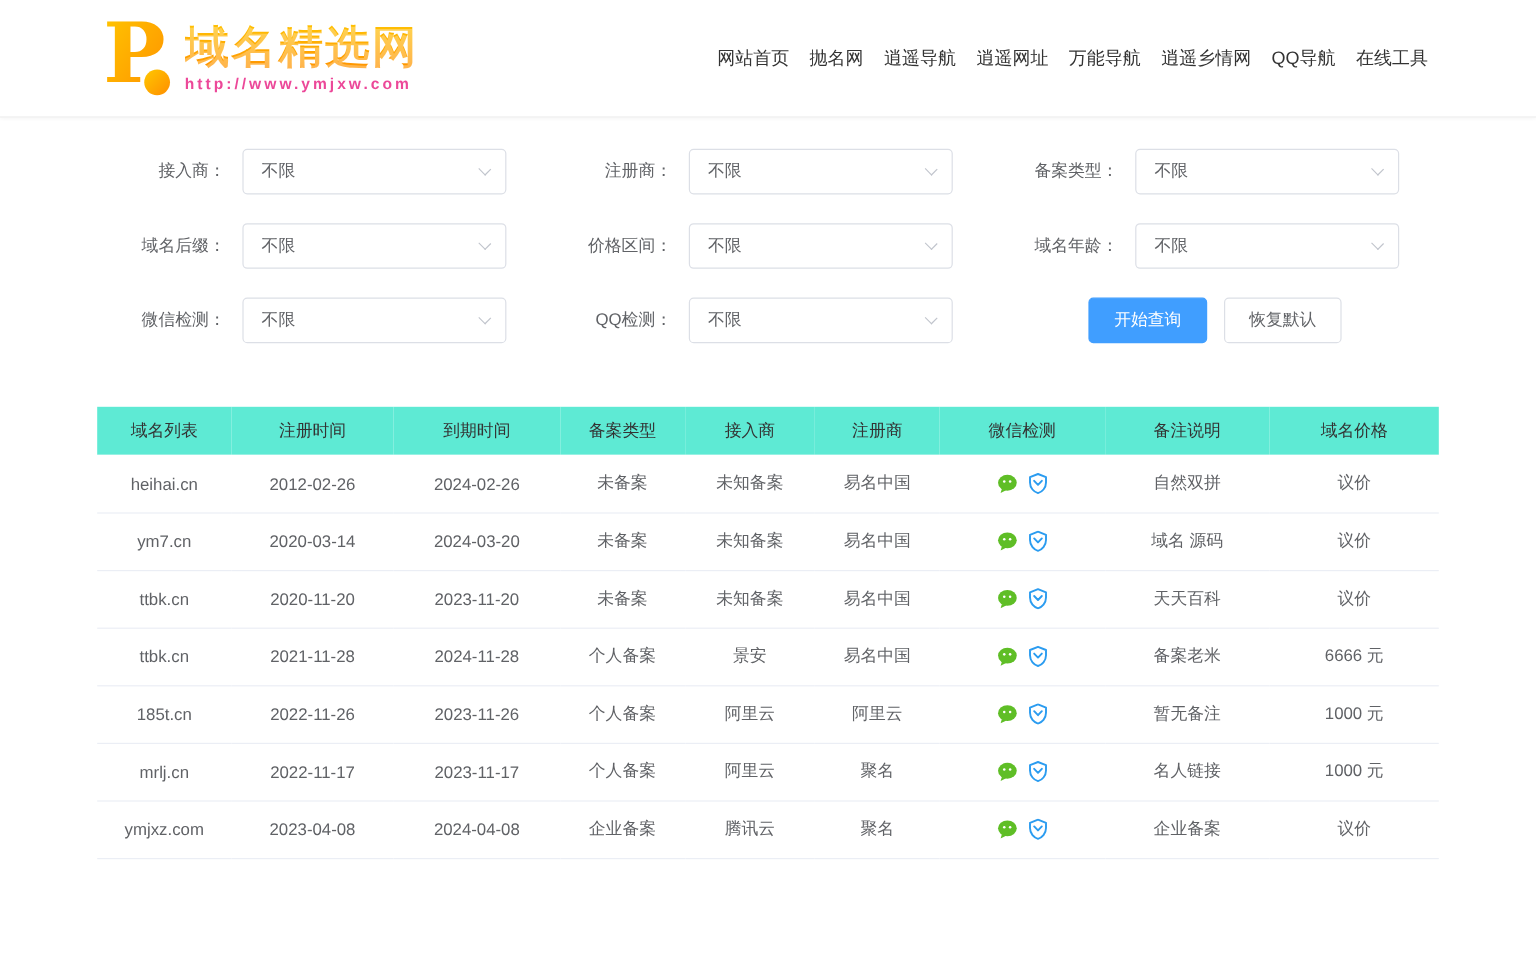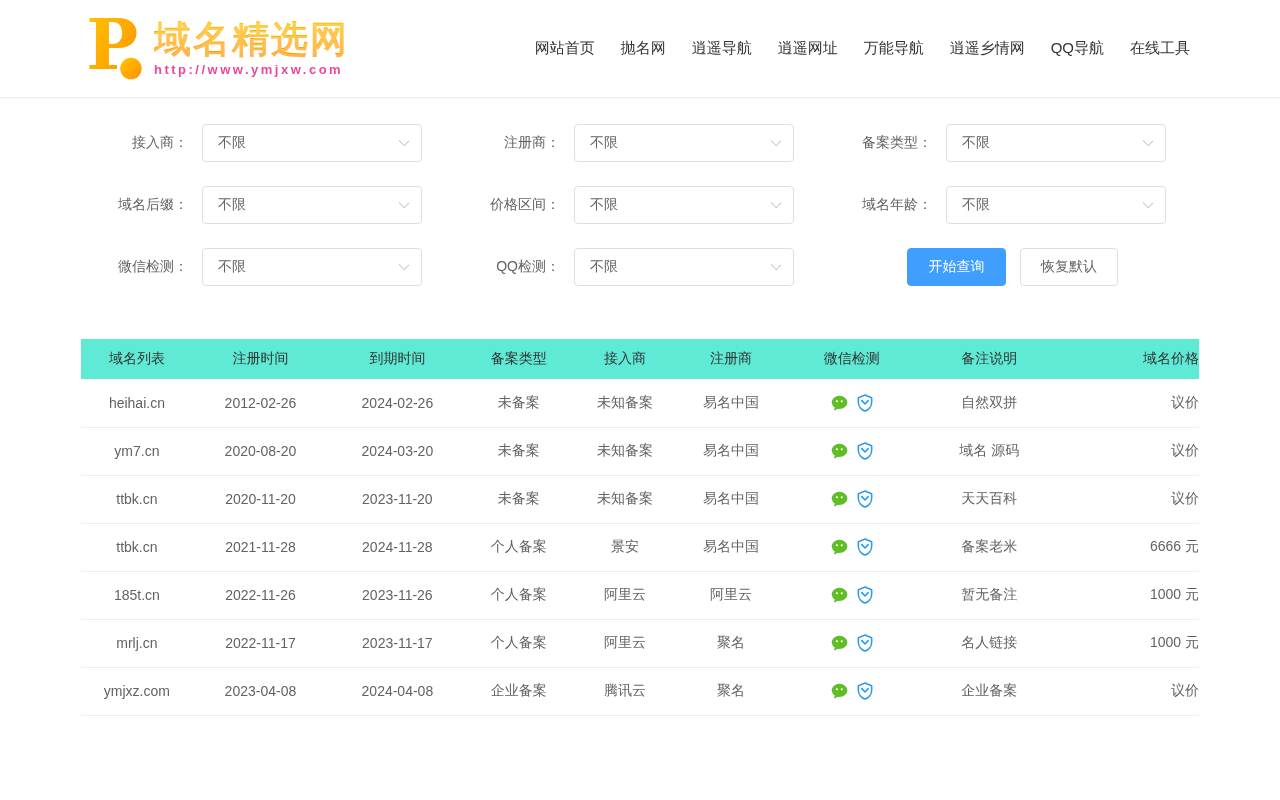--- a/index.html
+++ b/index.html
@@ -12,21 +12,21 @@
     box-shadow:0 1px 3px rgba(0,0,0,.04); background:#fff; }
   .logo { display:flex; align-items:center; text-decoration:none; }
   .logo-mark { width:56px; height:68px; margin-right:10px; flex:0 0 auto; }
   .logo-text { display:flex; flex-direction:column; }
   .logo-title { font-size:37px; font-weight:bold; letter-spacing:2px; line-height:1.1;
     background:linear-gradient(180deg,#ffc103 0%,#ff9000 100%);
     -webkit-background-clip:text; background-clip:text; color:transparent;
     text-shadow:0 1px 0 rgba(255,255,255,.3); }
   .logo-url { font-size:13px; font-weight:bold; letter-spacing:2.5px;
     color:#ec4899; margin-top:2px; }
-  .main-nav { margin-left:auto; display:flex; align-items:center; gap:26px;justify-content:space-between; }
+  .main-nav { margin-left:auto; display:flex; align-items:center; gap:17px;justify-content:space-between; }
   .main-nav a { font-size:15px; color:#333; text-decoration:none; white-space:nowrap; }
 
   
   .content { width:1118px; margin:0 auto; }
   .filter-grid { display:grid; grid-template-columns:repeat(3,372px);
     row-gap:24px; padding-top:26px; }
   .filter-field { display:flex; align-items:center; height:38px; }
   .f-label { width:121px; text-align:right; padding-right:14px;
     font-size:14px; color:#606266; white-space:nowrap; }
   .sel-box { position:relative; width:220px; height:38px; border:1px solid #dcdfe6;
@@ -49,21 +49,21 @@
 
   
   .table-wrap { margin-top:53px; }
   table { width:100%; border-collapse:collapse; table-layout:fixed; }
   thead th { background:#5eead4; height:40px; font-size:14px; font-weight:normal;
     color:#333; text-align:center; }
   tbody td { height:48px; font-size:14px; color:#606266; text-align:center;
     border-bottom:1px solid #ebeef5; background:#fff; }
   .col0{width:10%;} .col1{width:12.1%;} .col2{width:12.4%;} .col3{width:9.3%;}
   .col4{width:9.7%;} .col5{width:9.3%;} .col6{width:12.3%;} .col7{width:12.3%;}
-  .col8{width:12.6%;text-align:right;}
+  .col8{width:12.6%;}
   .sec-icons { display:inline-flex; align-items:center; gap:9px; vertical-align:middle; }
   .sec-icons svg { display:block; }
 </style>
 </head>
 <body>
 
 <header class="site-header">
   <a class="logo" href="#">
     <svg class="logo-mark" viewBox="0 0 60 72">
       <defs>
@@ -212,21 +212,21 @@
         <path d="M7.2 10 L12 15 L16.8 10" fill="none" stroke="#2b9cf0" stroke-width="2.4" stroke-linecap="round" stroke-linejoin="round"></path>
       </svg>
     </span>
   </span>
 </td>
             <td class="col7">自然双拼</td>
             <td class="col8">议价</td>
           </tr>
           <tr>
             <td class="col0">ym7.cn</td>
-            <td class="col1">2020-08-20</td>
+            <td class="col1">2020-03-14</td>
             <td class="col2">2024-03-20</td>
             <td class="col3">未备案</td>
             <td class="col4">未知备案</td>
             <td class="col5">易名中国</td>
             <td class="col6">
   <span class="sec-icons">
     <span title="">
       <svg width="17" height="16" viewBox="0 0 24 22">
         <ellipse cx="12" cy="10" rx="11" ry="9.3" fill="#5fbe26"></ellipse>
         <path d="M5.5 17 L4 22 L11 18.5 Z" fill="#5fbe26"></path>

